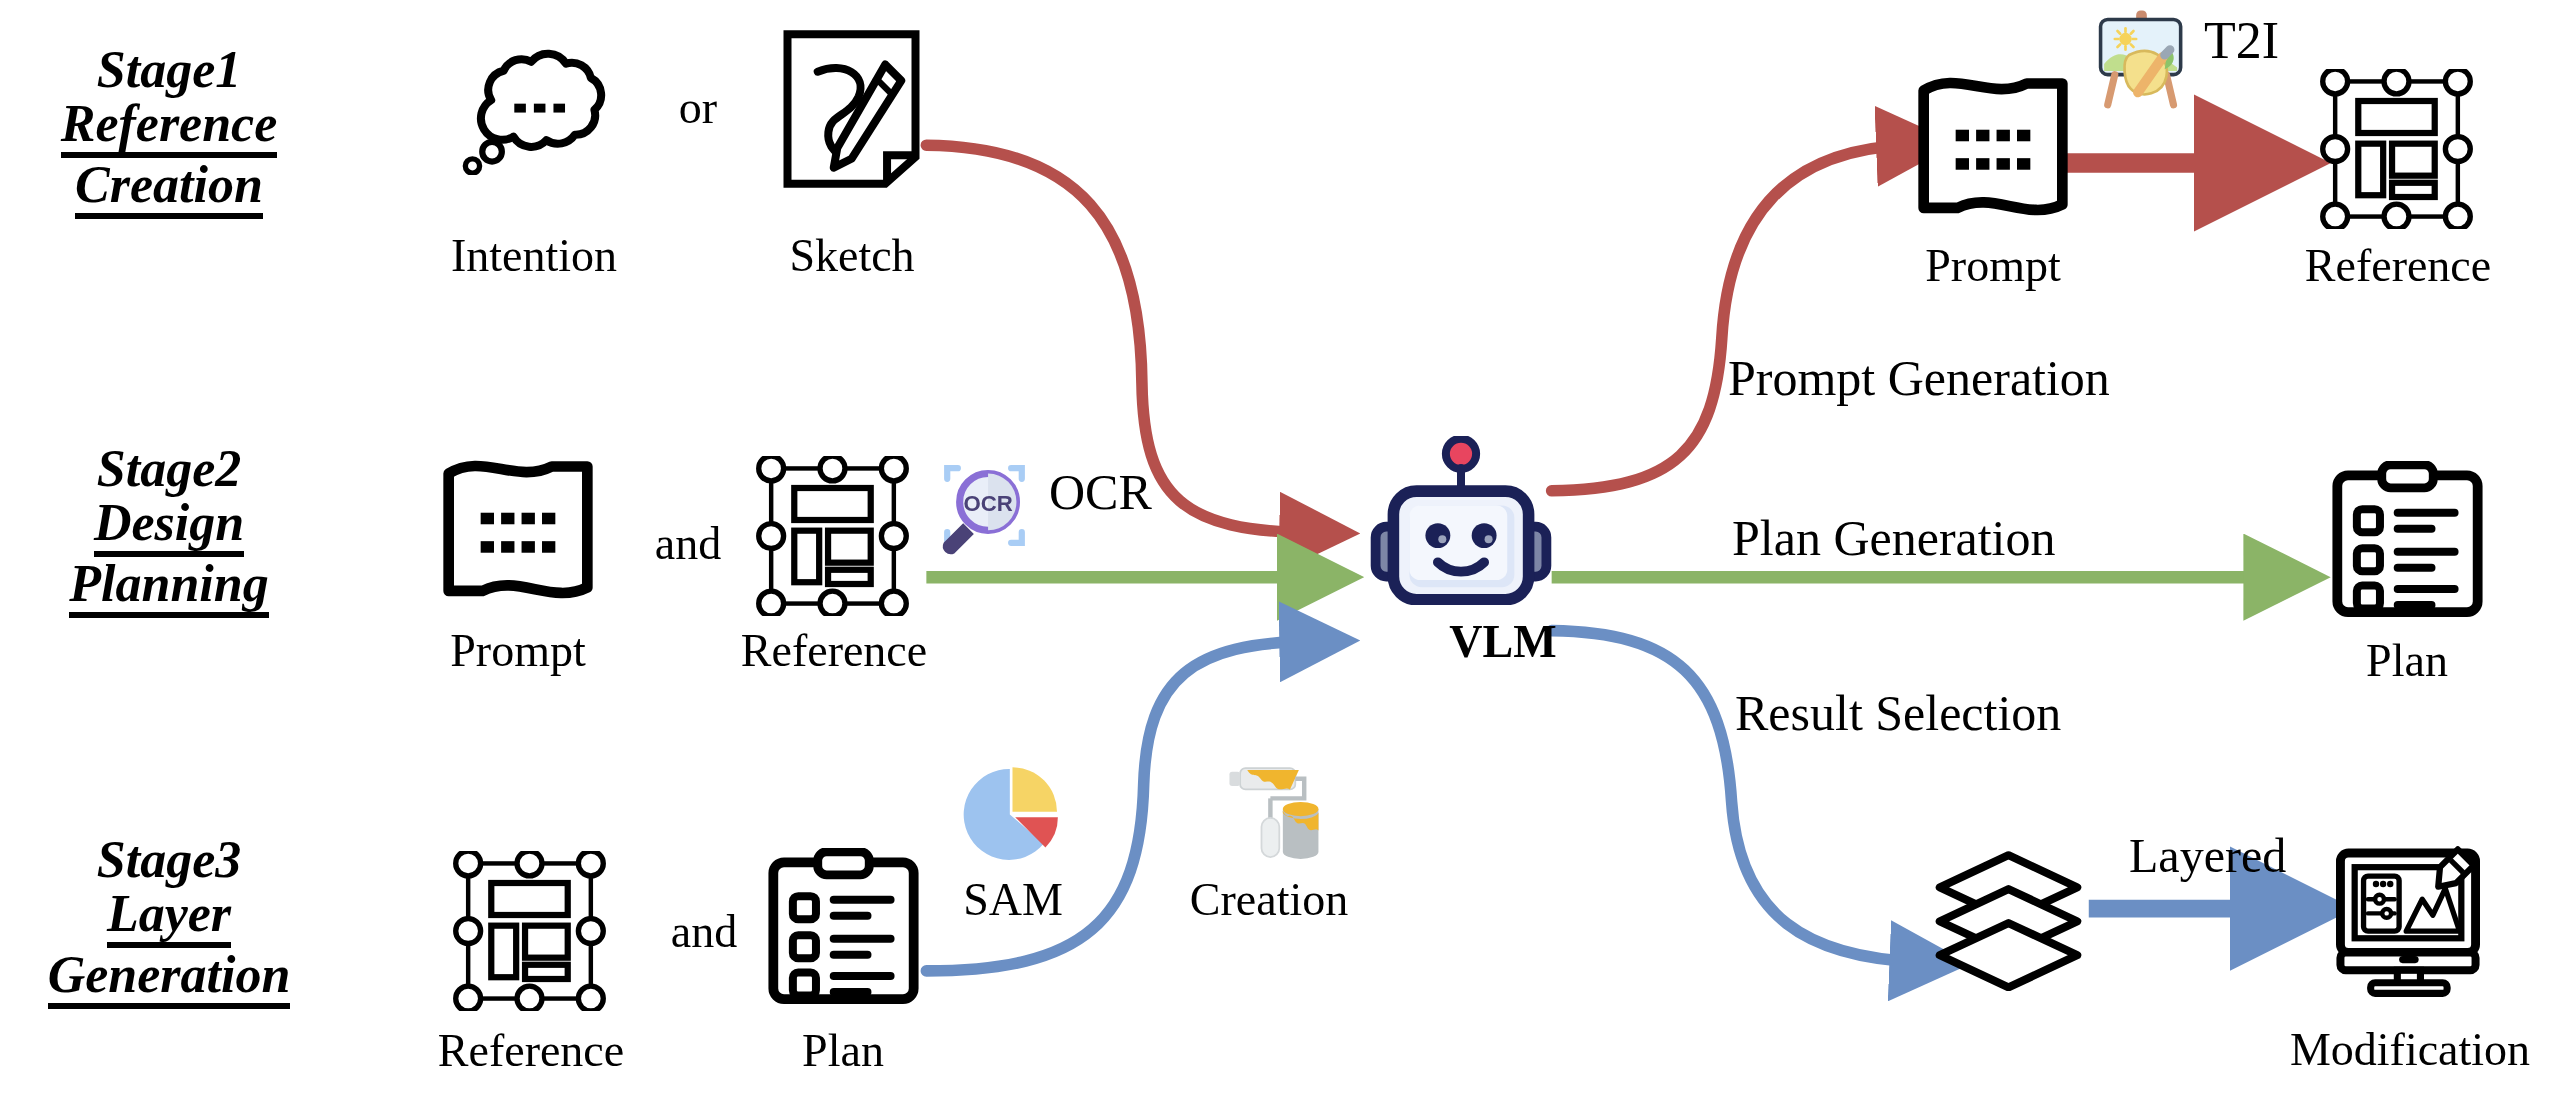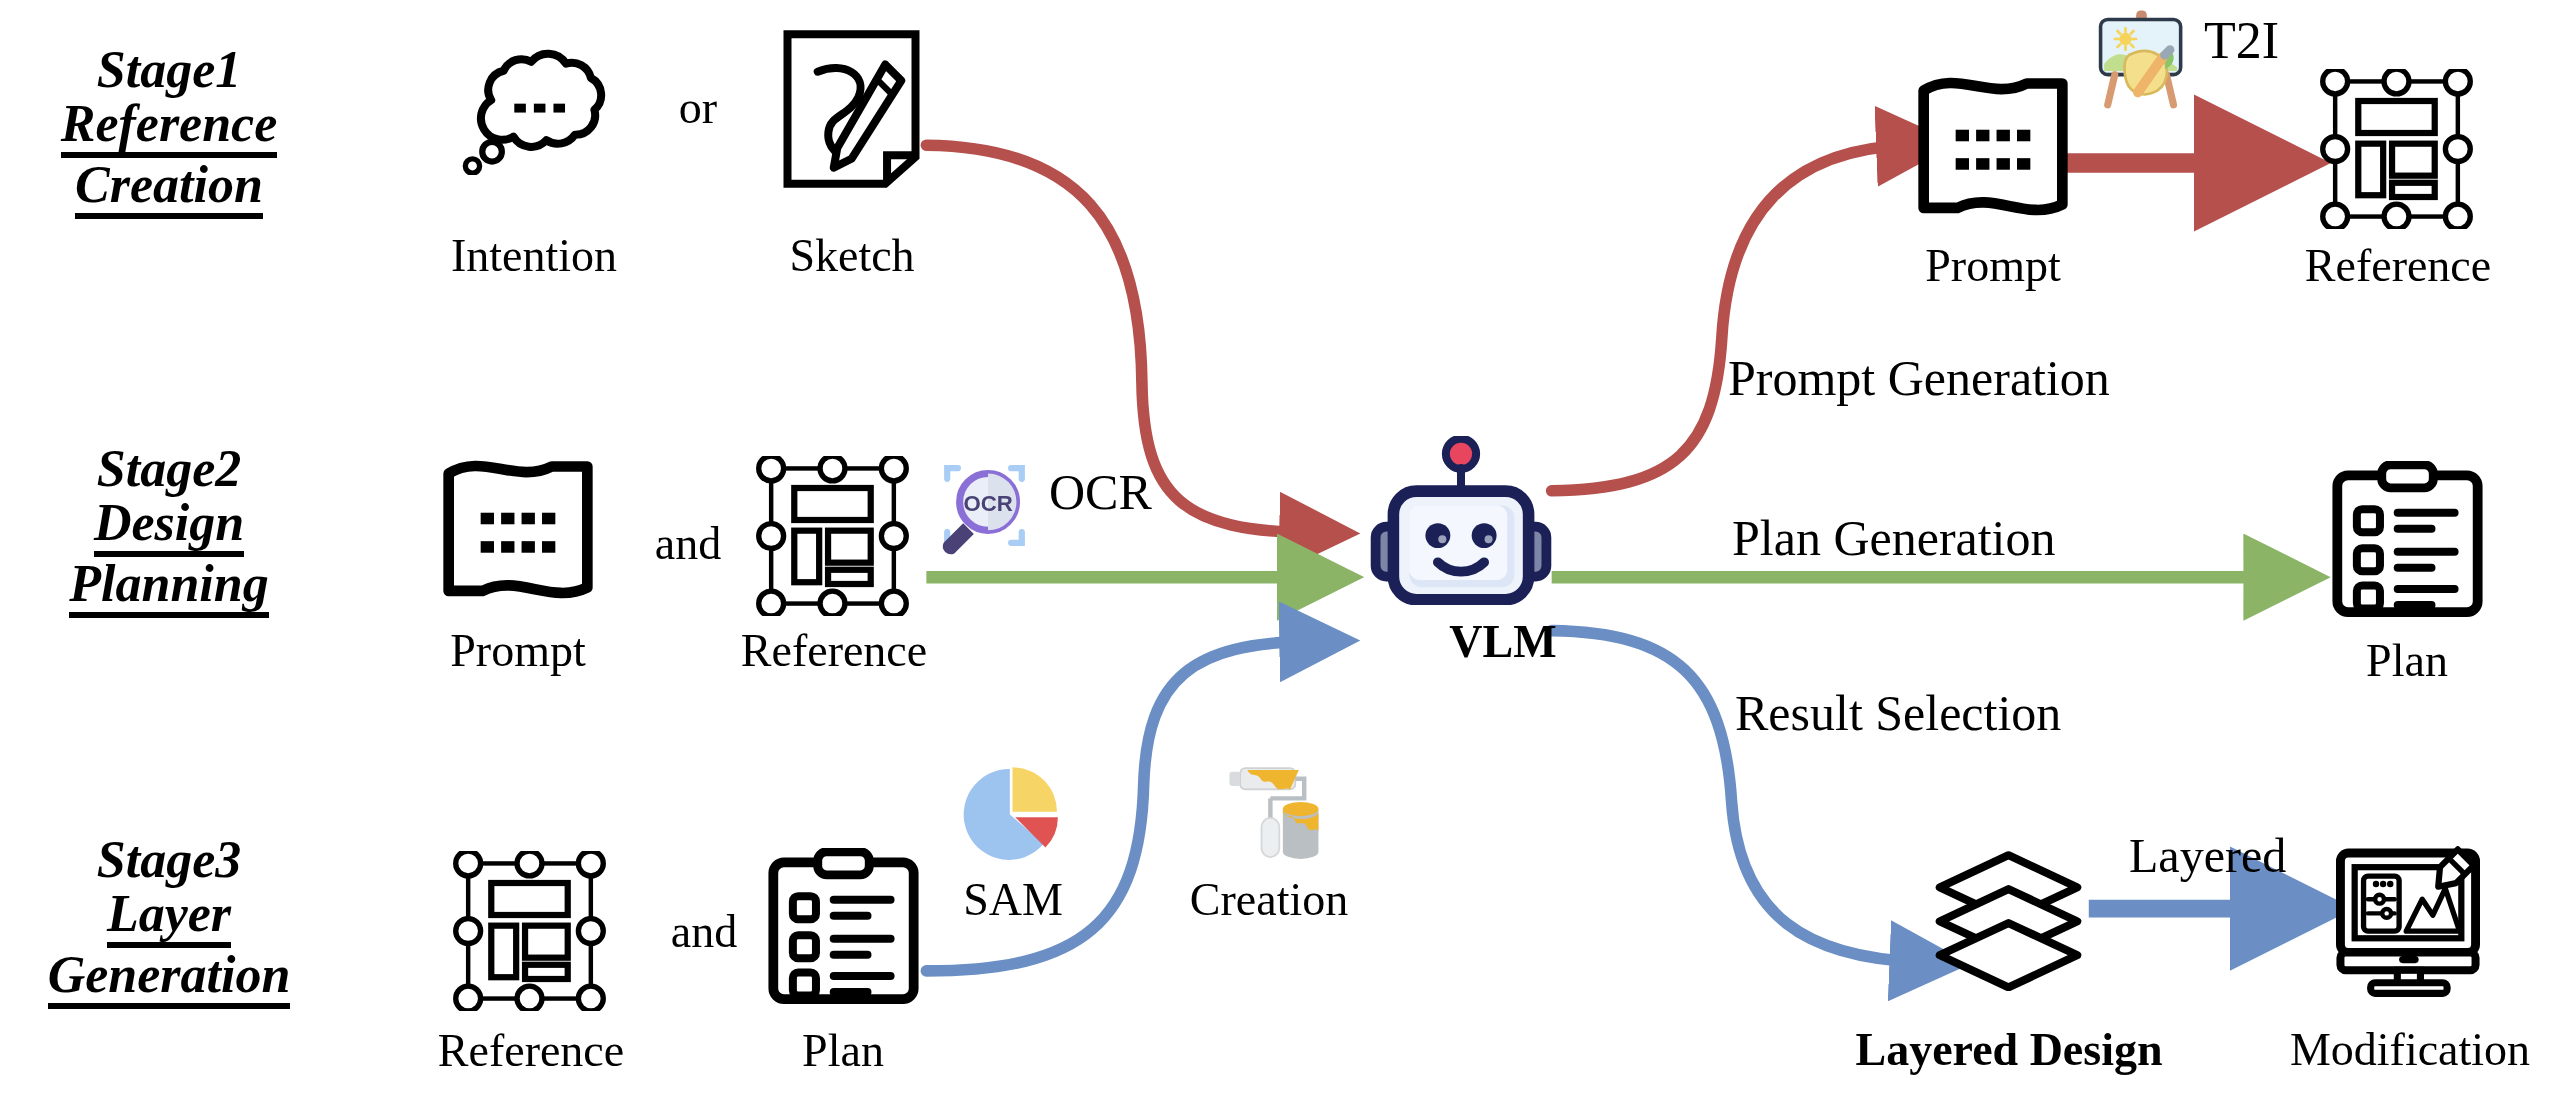--- a/index.html
+++ b/index.html
@@ -340,21 +340,20 @@
 
   <div class="icon" style="left:1929px;top:848px;width:159px;height:143px;">
     <svg viewBox="0 0 178 160" width="159" height="143">
       <g fill="#fff" stroke="#000" stroke-width="9" stroke-linejoin="round">
         <path d="M89,8 L166,44 L89,80 L12,44 Z"></path>
         <path d="M89,46 L166,82 L89,118 L12,82 Z"></path>
         <path d="M89,84 L166,120 L89,156 L12,120 Z"></path>
       </g>
     </svg>
   </div>
-  <div class="cap bold" style="left:2009px;top:1023px;">Layered Design</div>
 
   <div class="abs" style="left:2129px;top:828px;font-size:48px;">Layered</div>
 
   <div class="icon" style="left:2328px;top:844px;width:160px;height:153px;">
     <svg viewBox="0 0 180 172" width="160" height="153">
       <rect x="14" y="10" width="152" height="112" rx="9" fill="#fff" stroke="#000" stroke-width="10"></rect>
       <rect x="30" y="26" width="120" height="80" fill="#fff" stroke="#000" stroke-width="7"></rect>
       <rect x="40" y="36" width="40" height="62" rx="5" fill="#fff" stroke="#000" stroke-width="6"></rect>
       <g fill="#000">
           <circle cx="54" cy="45" r="3.6"></circle>

